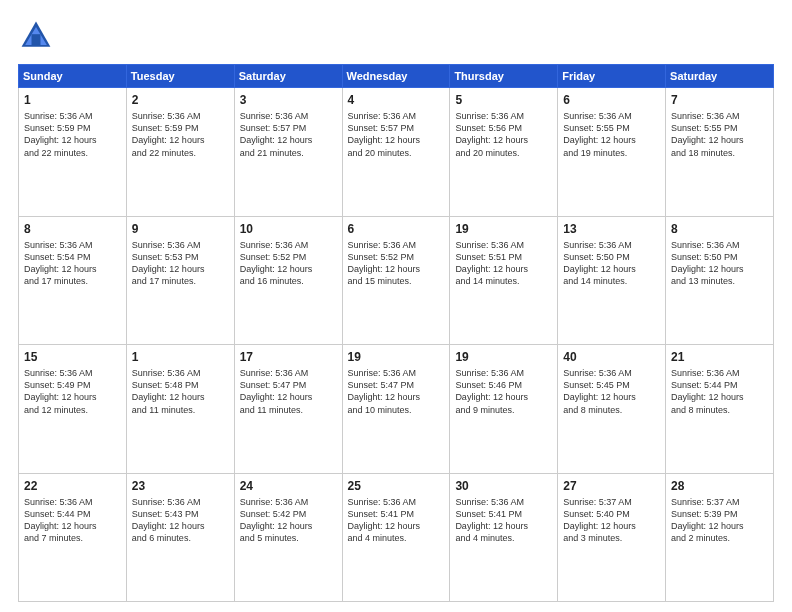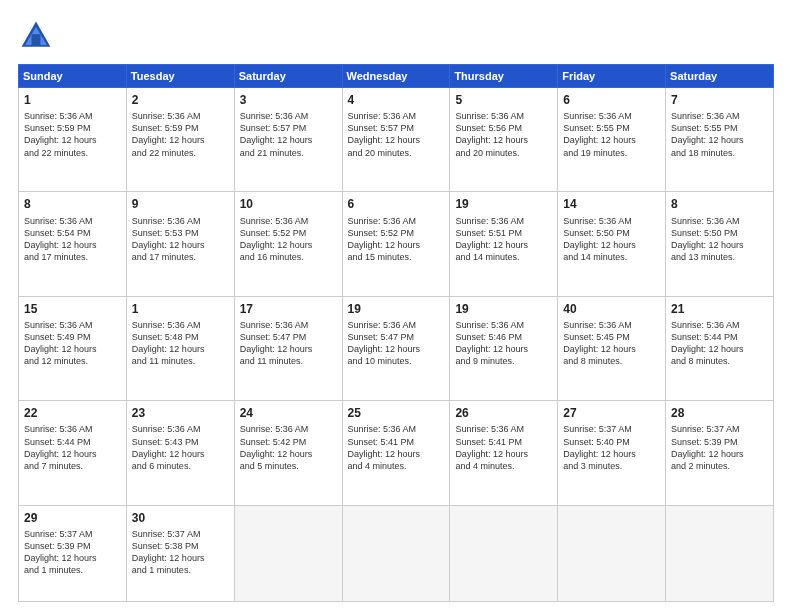--- a/index.html
+++ b/index.html
@@ -137,45 +137,36 @@
           <td><span class="day-num">5</span>Sunrise: 5:36 AM<br>Sunset: 5:56 PM<br>Daylight: 12 hours<br>and 20 minutes.</td>
           <td><span class="day-num">6</span>Sunrise: 5:36 AM<br>Sunset: 5:55 PM<br>Daylight: 12 hours<br>and 19 minutes.</td>
           <td><span class="day-num">7</span>Sunrise: 5:36 AM<br>Sunset: 5:55 PM<br>Daylight: 12 hours<br>and 18 minutes.</td>
         </tr>
         <tr class="week-row">
           <td><span class="day-num">8</span>Sunrise: 5:36 AM<br>Sunset: 5:54 PM<br>Daylight: 12 hours<br>and 17 minutes.</td>
           <td><span class="day-num">9</span>Sunrise: 5:36 AM<br>Sunset: 5:53 PM<br>Daylight: 12 hours<br>and 17 minutes.</td>
           <td><span class="day-num">10</span>Sunrise: 5:36 AM<br>Sunset: 5:52 PM<br>Daylight: 12 hours<br>and 16 minutes.</td>
           <td><span class="day-num">6</span>Sunrise: 5:36 AM<br>Sunset: 5:52 PM<br>Daylight: 12 hours<br>and 15 minutes.</td>
           <td><span class="day-num">19</span>Sunrise: 5:36 AM<br>Sunset: 5:51 PM<br>Daylight: 12 hours<br>and 14 minutes.</td>
-          <td><span class="day-num">14</span>Sunrise: 5:36 AM<br>Sunset: 5:50 PM<br>Daylight: 12 hours<br>and 14 minutes.</td>
+          <td><span class="day-num">13</span>Sunrise: 5:36 AM<br>Sunset: 5:50 PM<br>Daylight: 12 hours<br>and 14 minutes.</td>
           <td><span class="day-num">8</span>Sunrise: 5:36 AM<br>Sunset: 5:50 PM<br>Daylight: 12 hours<br>and 13 minutes.</td>
         </tr>
         <tr class="week-row">
           <td><span class="day-num">15</span>Sunrise: 5:36 AM<br>Sunset: 5:49 PM<br>Daylight: 12 hours<br>and 12 minutes.</td>
           <td><span class="day-num">1</span>Sunrise: 5:36 AM<br>Sunset: 5:48 PM<br>Daylight: 12 hours<br>and 11 minutes.</td>
           <td><span class="day-num">17</span>Sunrise: 5:36 AM<br>Sunset: 5:47 PM<br>Daylight: 12 hours<br>and 11 minutes.</td>
           <td><span class="day-num">19</span>Sunrise: 5:36 AM<br>Sunset: 5:47 PM<br>Daylight: 12 hours<br>and 10 minutes.</td>
           <td><span class="day-num">19</span>Sunrise: 5:36 AM<br>Sunset: 5:46 PM<br>Daylight: 12 hours<br>and 9 minutes.</td>
           <td><span class="day-num">40</span>Sunrise: 5:36 AM<br>Sunset: 5:45 PM<br>Daylight: 12 hours<br>and 8 minutes.</td>
           <td><span class="day-num">21</span>Sunrise: 5:36 AM<br>Sunset: 5:44 PM<br>Daylight: 12 hours<br>and 8 minutes.</td>
         </tr>
         <tr class="week-row">
           <td><span class="day-num">22</span>Sunrise: 5:36 AM<br>Sunset: 5:44 PM<br>Daylight: 12 hours<br>and 7 minutes.</td>
           <td><span class="day-num">23</span>Sunrise: 5:36 AM<br>Sunset: 5:43 PM<br>Daylight: 12 hours<br>and 6 minutes.</td>
           <td><span class="day-num">24</span>Sunrise: 5:36 AM<br>Sunset: 5:42 PM<br>Daylight: 12 hours<br>and 5 minutes.</td>
           <td><span class="day-num">25</span>Sunrise: 5:36 AM<br>Sunset: 5:41 PM<br>Daylight: 12 hours<br>and 4 minutes.</td>
-          <td><span class="day-num">26</span>Sunrise: 5:36 AM<br>Sunset: 5:41 PM<br>Daylight: 12 hours<br>and 4 minutes.</td>
+          <td><span class="day-num">30</span>Sunrise: 5:36 AM<br>Sunset: 5:41 PM<br>Daylight: 12 hours<br>and 4 minutes.</td>
           <td><span class="day-num">27</span>Sunrise: 5:37 AM<br>Sunset: 5:40 PM<br>Daylight: 12 hours<br>and 3 minutes.</td>
           <td><span class="day-num">28</span>Sunrise: 5:37 AM<br>Sunset: 5:39 PM<br>Daylight: 12 hours<br>and 2 minutes.</td>
-        </tr>
-        <tr class="week-row-last">
-          <td><span class="day-num">29</span>Sunrise: 5:37 AM<br>Sunset: 5:39 PM<br>Daylight: 12 hours<br>and 1 minutes.</td>
-          <td><span class="day-num">30</span>Sunrise: 5:37 AM<br>Sunset: 5:38 PM<br>Daylight: 12 hours<br>and 1 minutes.</td>
-          <td class="empty"></td>
-          <td class="empty"></td>
-          <td class="empty"></td>
-          <td class="empty"></td>
-          <td class="empty"></td>
         </tr>
       </tbody>
   </table>
 </div>
 
 </body></html>

